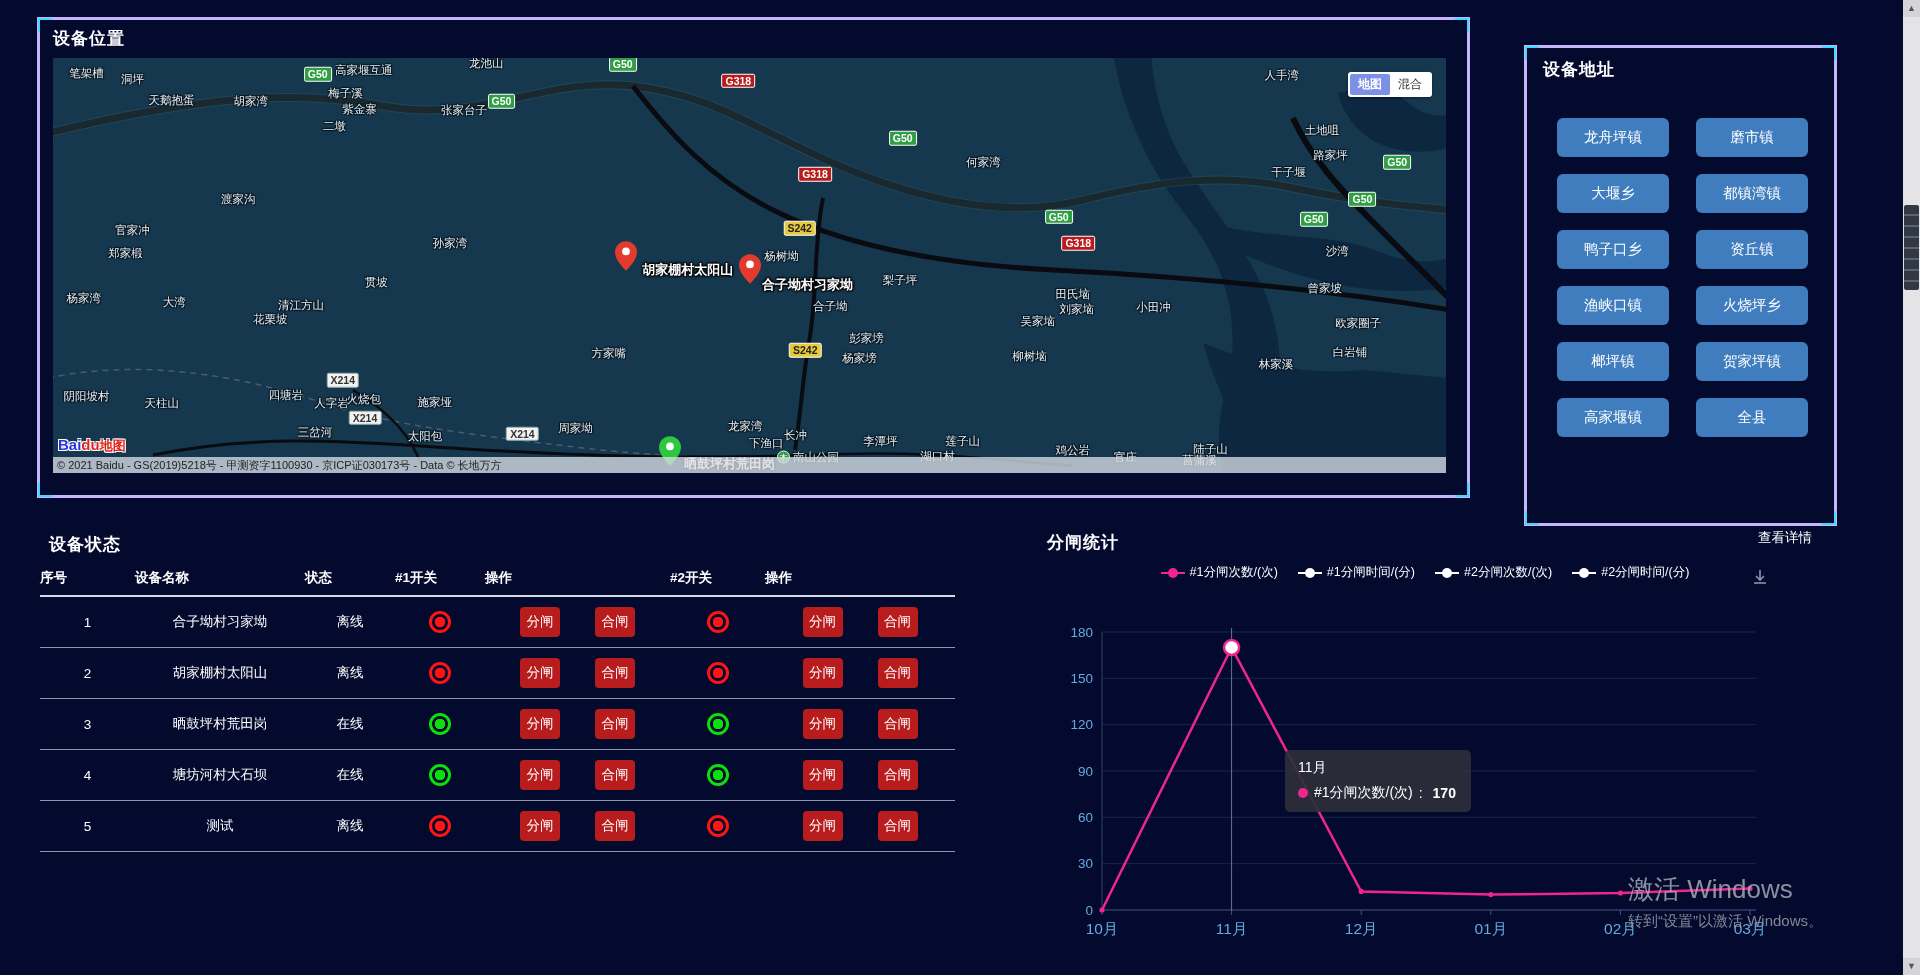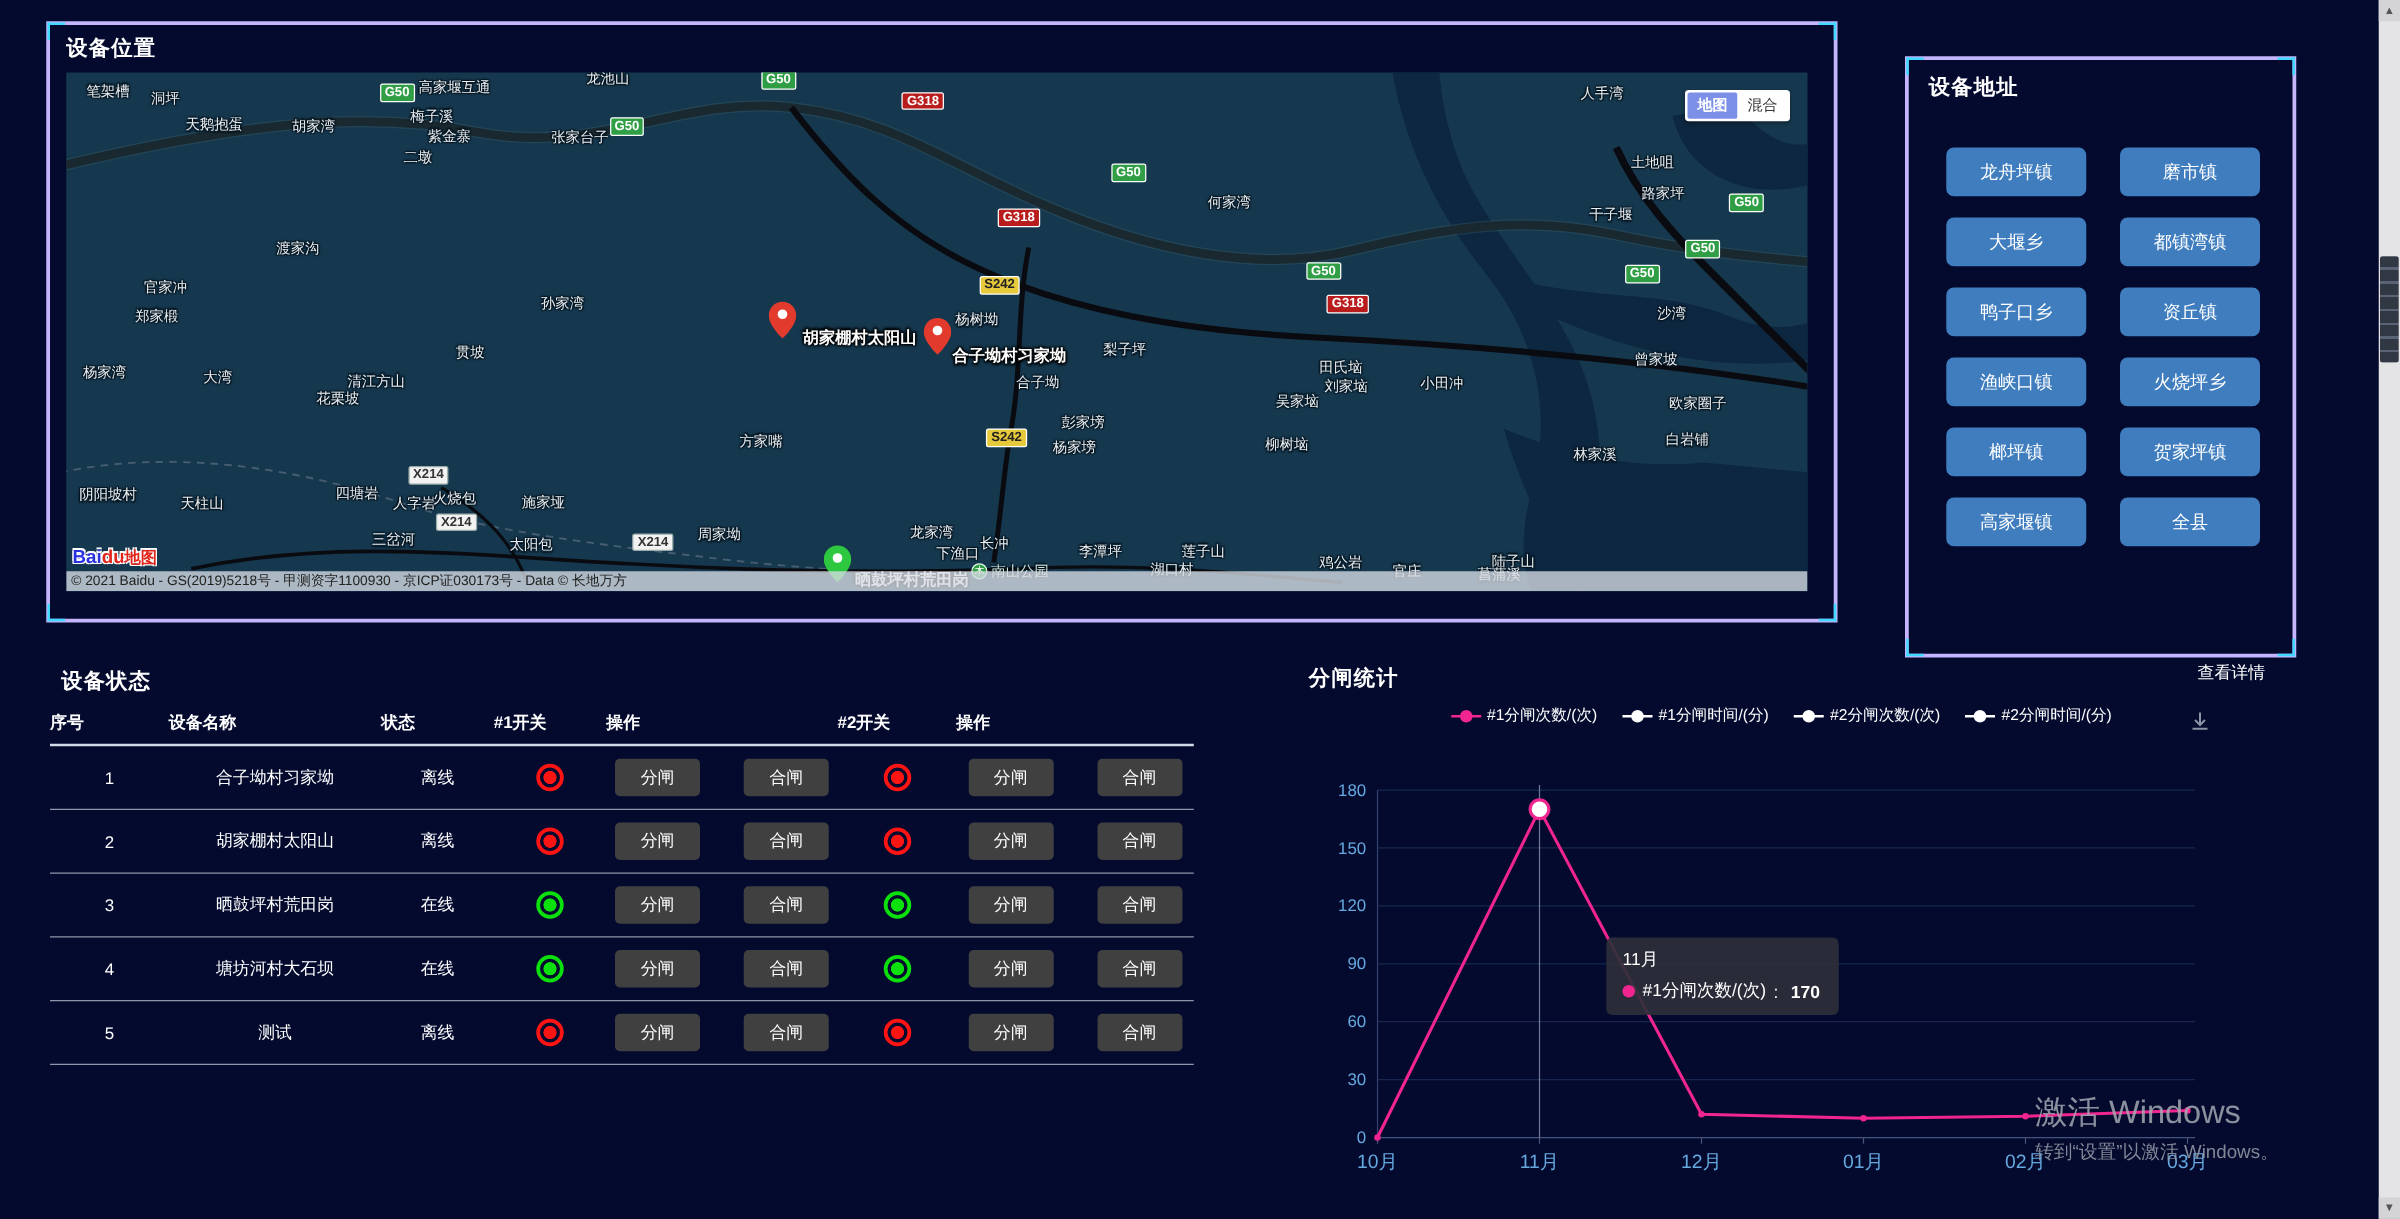--- a/index.html
+++ b/index.html
@@ -63,21 +63,21 @@
   .t-grid { display:grid; grid-template-columns:95px 170px 90px 90px 185px 95px 190px; align-items:center; }
   #status-header { height:37px; border-bottom:2px solid #d4dbe8; }
   #status-header .th { color:#fff; font-size:13.5px; font-weight:bold; }
   .t-row { height:51px; border-bottom:1px solid #8e96ab; }
   .t-cell { color:#fff; font-size:13.5px; text-align:center; }
   .ind-wrap { display:flex; justify-content:center; }
   .ind { width:22px; height:22px; border-radius:50%; }
   .ind.red { border:3px solid #ff1414; background:radial-gradient(circle,#ff1414 0 5px,rgba(0,0,0,0) 5.5px); }
   .ind.green { border:3px solid #0ce00c; background:radial-gradient(circle,#0ce00c 0 5px,rgba(0,0,0,0) 5.5px); }
   .ops { display:flex; justify-content:center; gap:35px; }
-  .op-btn { width:68px; height:30px; background:#404040; border:none; border-radius:4px;
+  .op-btn { width:40px; height:30px; background:#b91c1c; border:none; border-radius:4px;
     color:#fff; font-size:13.5px; font-family:inherit; cursor:pointer; }
 
   
   #chart-title { left:1047px; top:531px; }
   #detail-link { position:absolute; right:108px; top:529px; color:#fff; font-size:13.5px; cursor:pointer; }
   #dl-icon { position:absolute; left:1751px; top:568px; cursor:pointer; }
   #legend { position:absolute; left:1040px; top:564px; width:770px; display:flex;
     justify-content:center; align-items:center; gap:20px; }
   .lg-item { display:flex; align-items:center; gap:5px; cursor:pointer; }
   .lg-marker { position:relative; width:24px; height:10px; }

